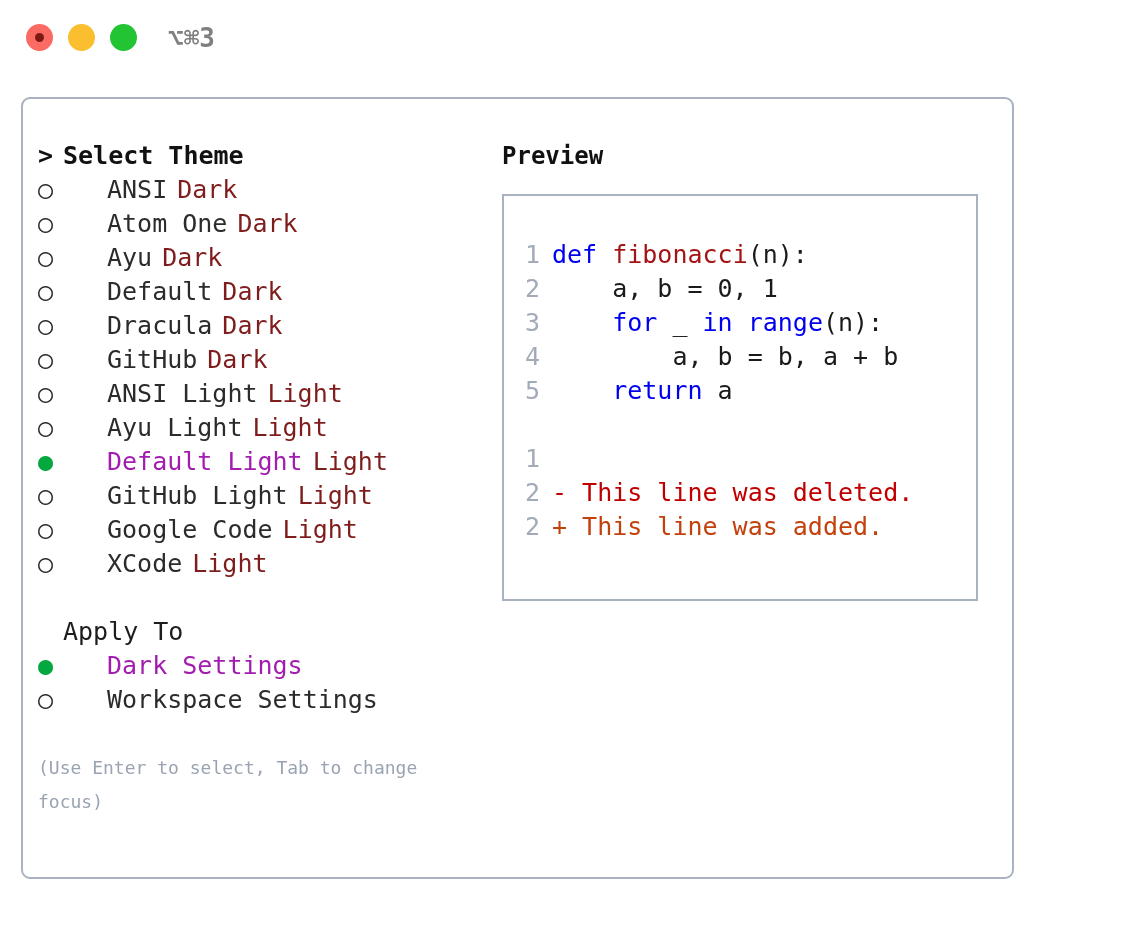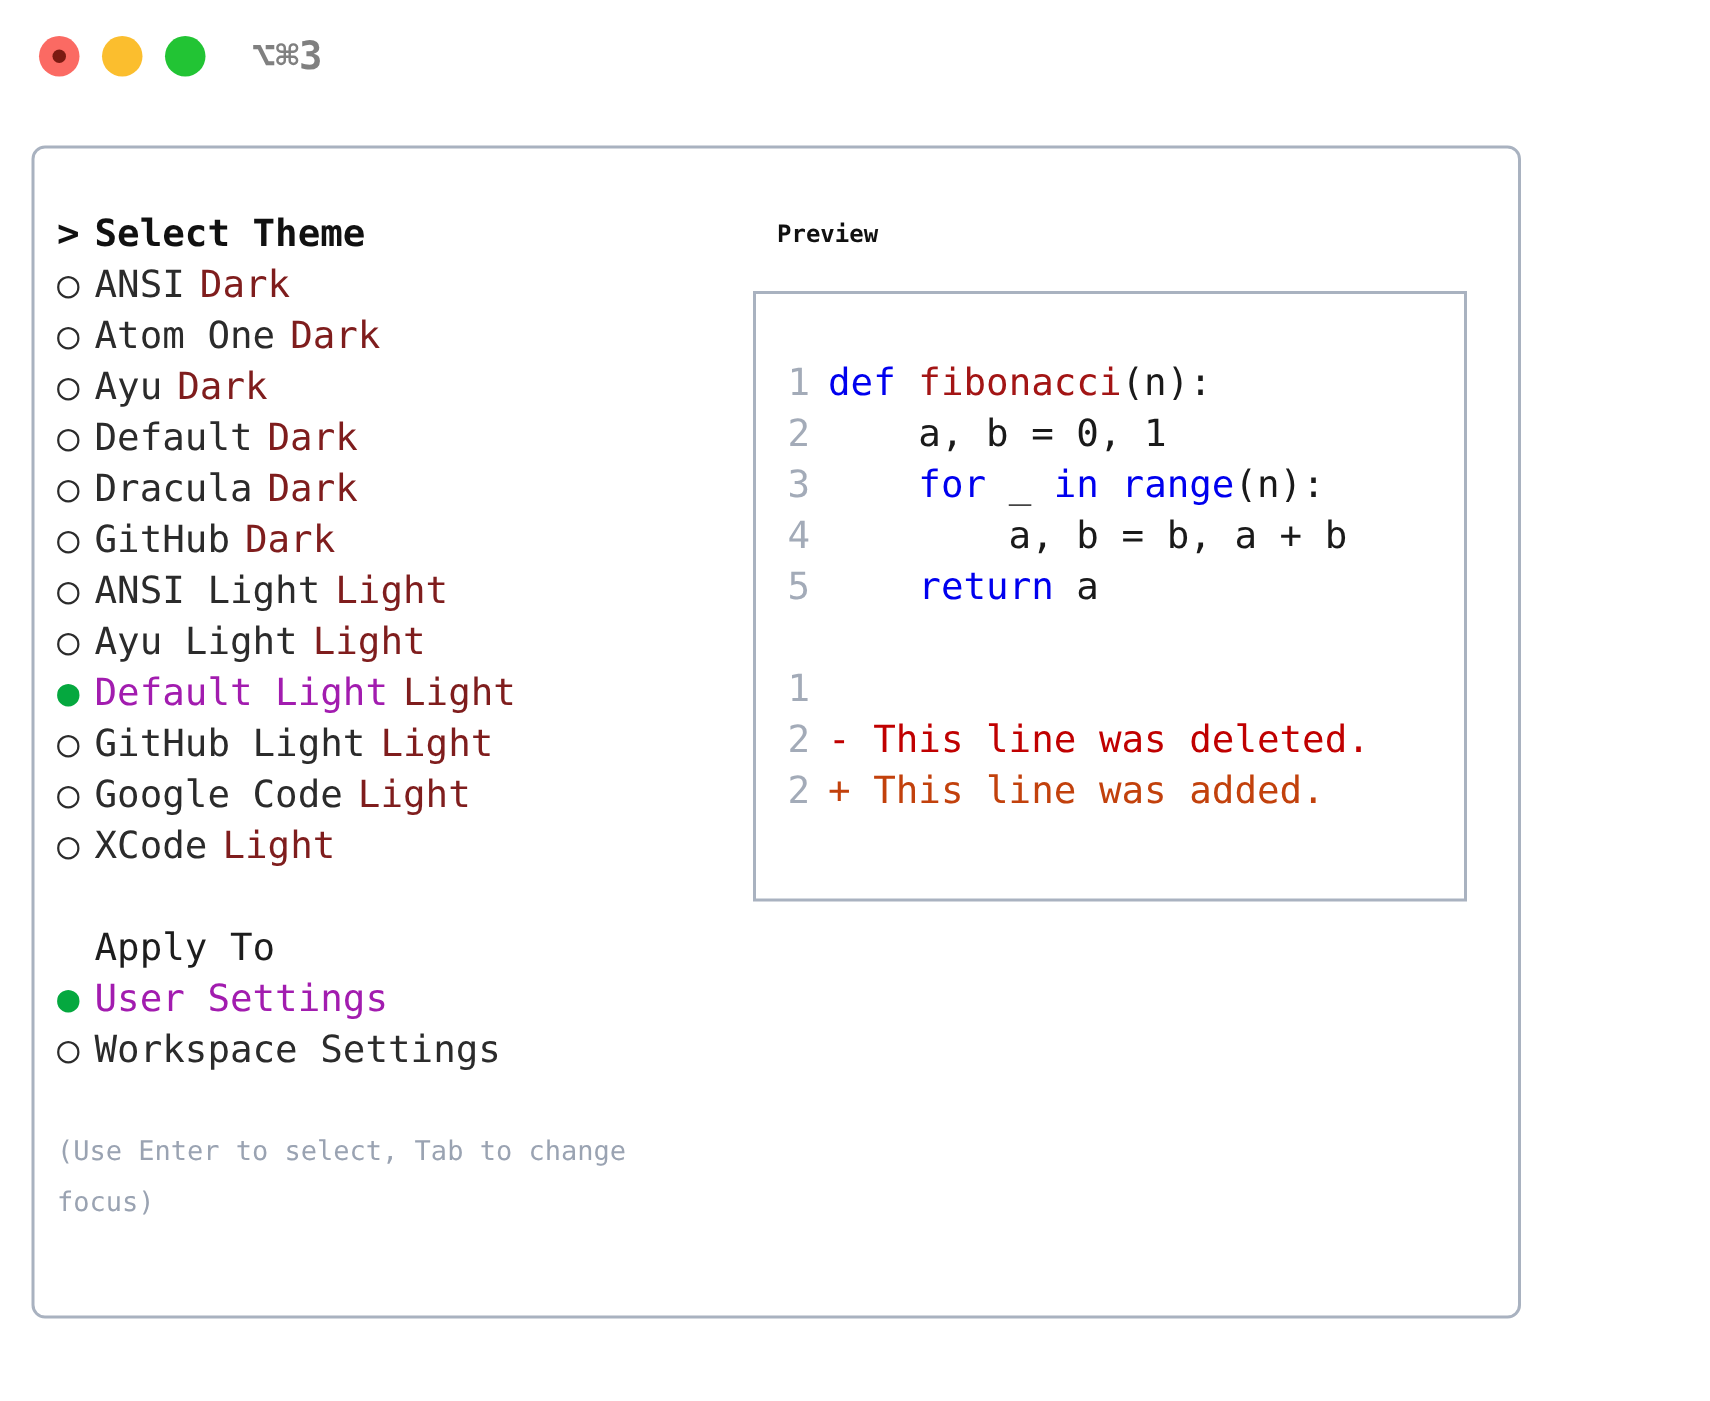--- a/index.html
+++ b/index.html
@@ -123,21 +123,21 @@
 
   .bullet {
     width: 25px;
     display: inline-block;
     flex: 0 0 25px;
     font-size: 25px;
     color: #2b2b2b;
   }
   .bullet.filled { color: #05a83f; }
 
-  .theme-name { color: #2b2b2b; }
+  .theme-name { color: #2b2b2b; margin-left: 44px; }
   .row.selected .theme-name { color: #a21caf; }
   .theme-cat {
     color: #7f1d1d;
     margin-left: 10px;
   }
 
   .section-spacer { height: 34px; }
 
   .subhead {
     display: flex;
@@ -160,26 +160,25 @@
   }
 
   
   .right-col {
     position: absolute;
     left: 479px;
     top: 40px;
     width: 500px;
   }
   .preview-title {
-    font-size: 16px;
+    font-size: 24px;
     line-height: 34px;
     font-weight: bold;
     color: #111111;
     white-space: pre;
-    margin-left: 16px;
   }
   .preview-box {
     margin-top: 21px;
     width: 476px;
     height: 407px;
     border: 2px solid #a9b2c0;
     box-sizing: border-box;
     background: #ffffff;
     position: relative;
   }
@@ -253,21 +252,21 @@
             <div class="row"><span class="bullet">○</span><span class="theme-name">XCode</span><span class="theme-cat">Light</span></div>
           </div>
 
         <div class="section-spacer"></div>
 
         <div class="subhead">
           <span class="bullet">○</span><span>Apply To</span>
         </div>
 
         <div id="apply-list">
-            <div class="row selected"><span class="bullet filled">●</span><span class="theme-name">User Settings</span></div>
+            <div class="row selected"><span class="bullet filled">●</span><span class="theme-name">Dark Settings</span></div>
             <div class="row"><span class="bullet">○</span><span class="theme-name">Workspace Settings</span></div>
           </div>
 
         <div class="hint">(Use Enter to select, Tab to change focus)</div>
       </div>
 
       <div class="right-col">
         <div class="preview-title">Preview</div>
 
         <div class="preview-box">

